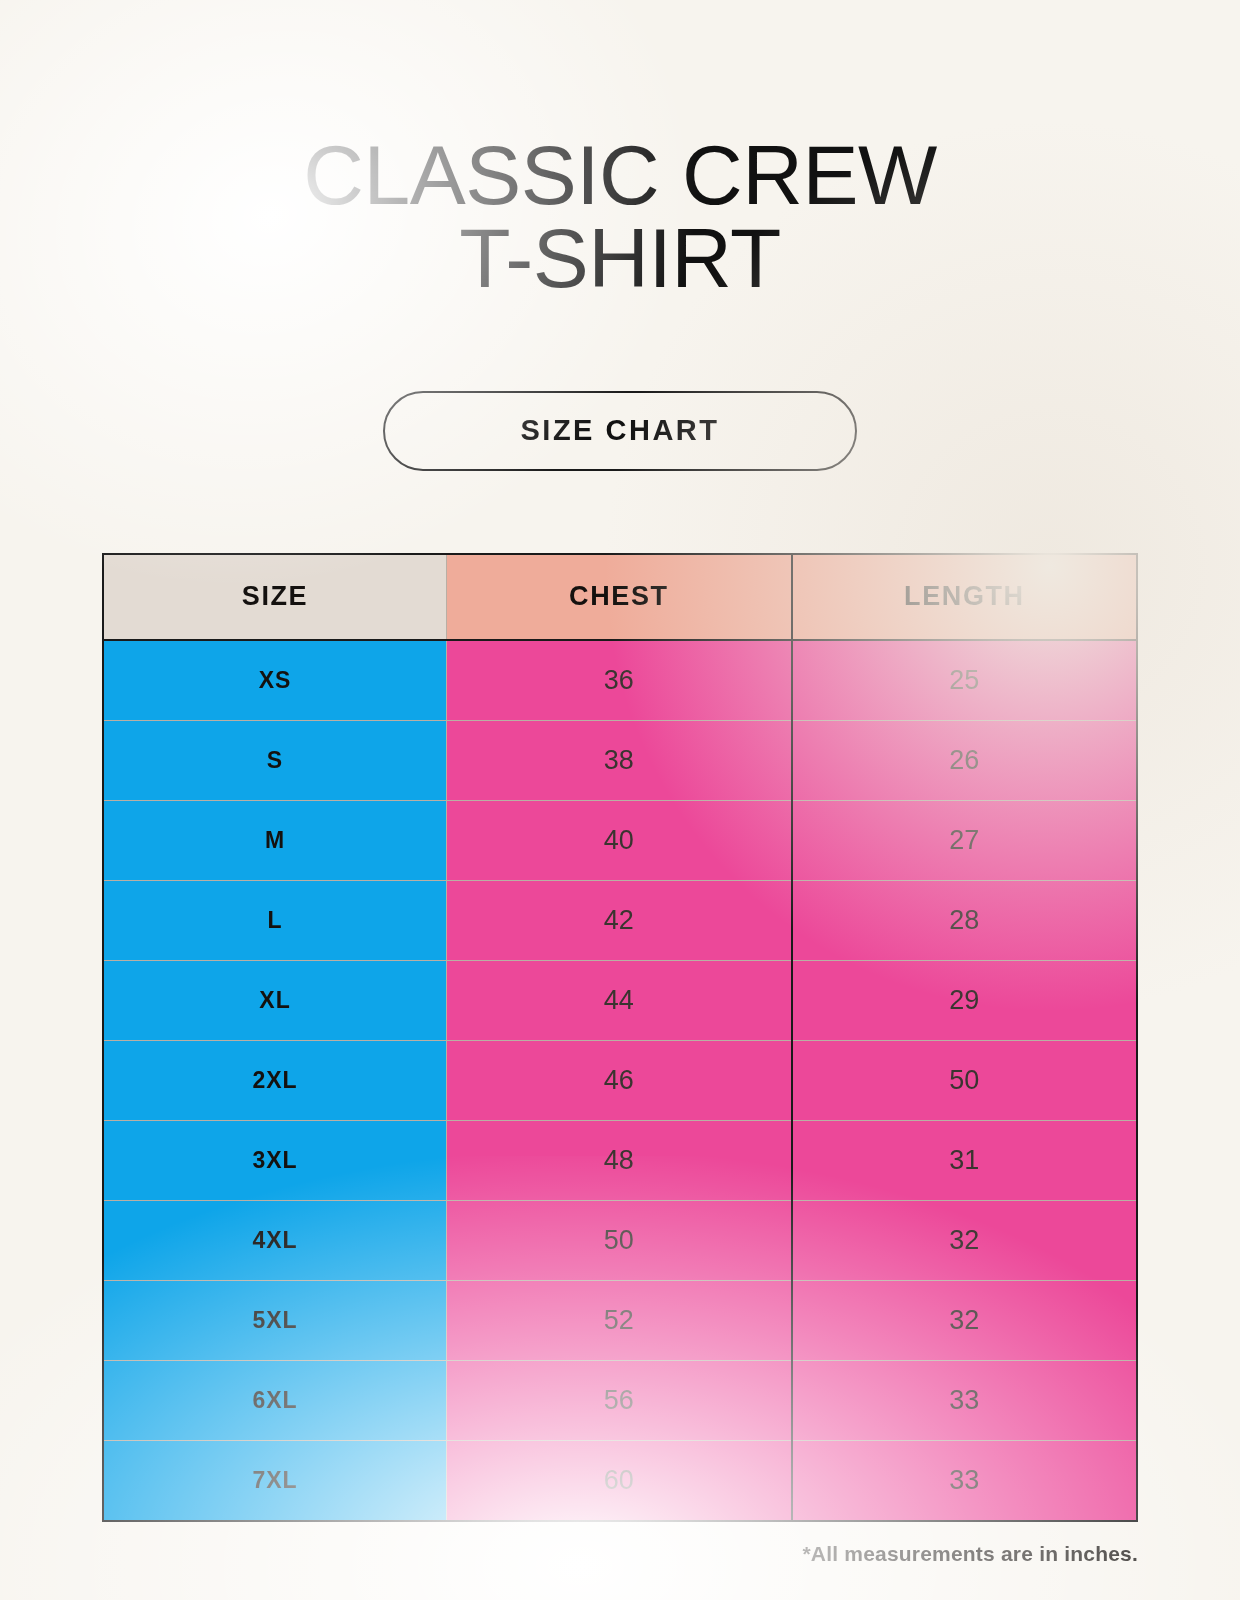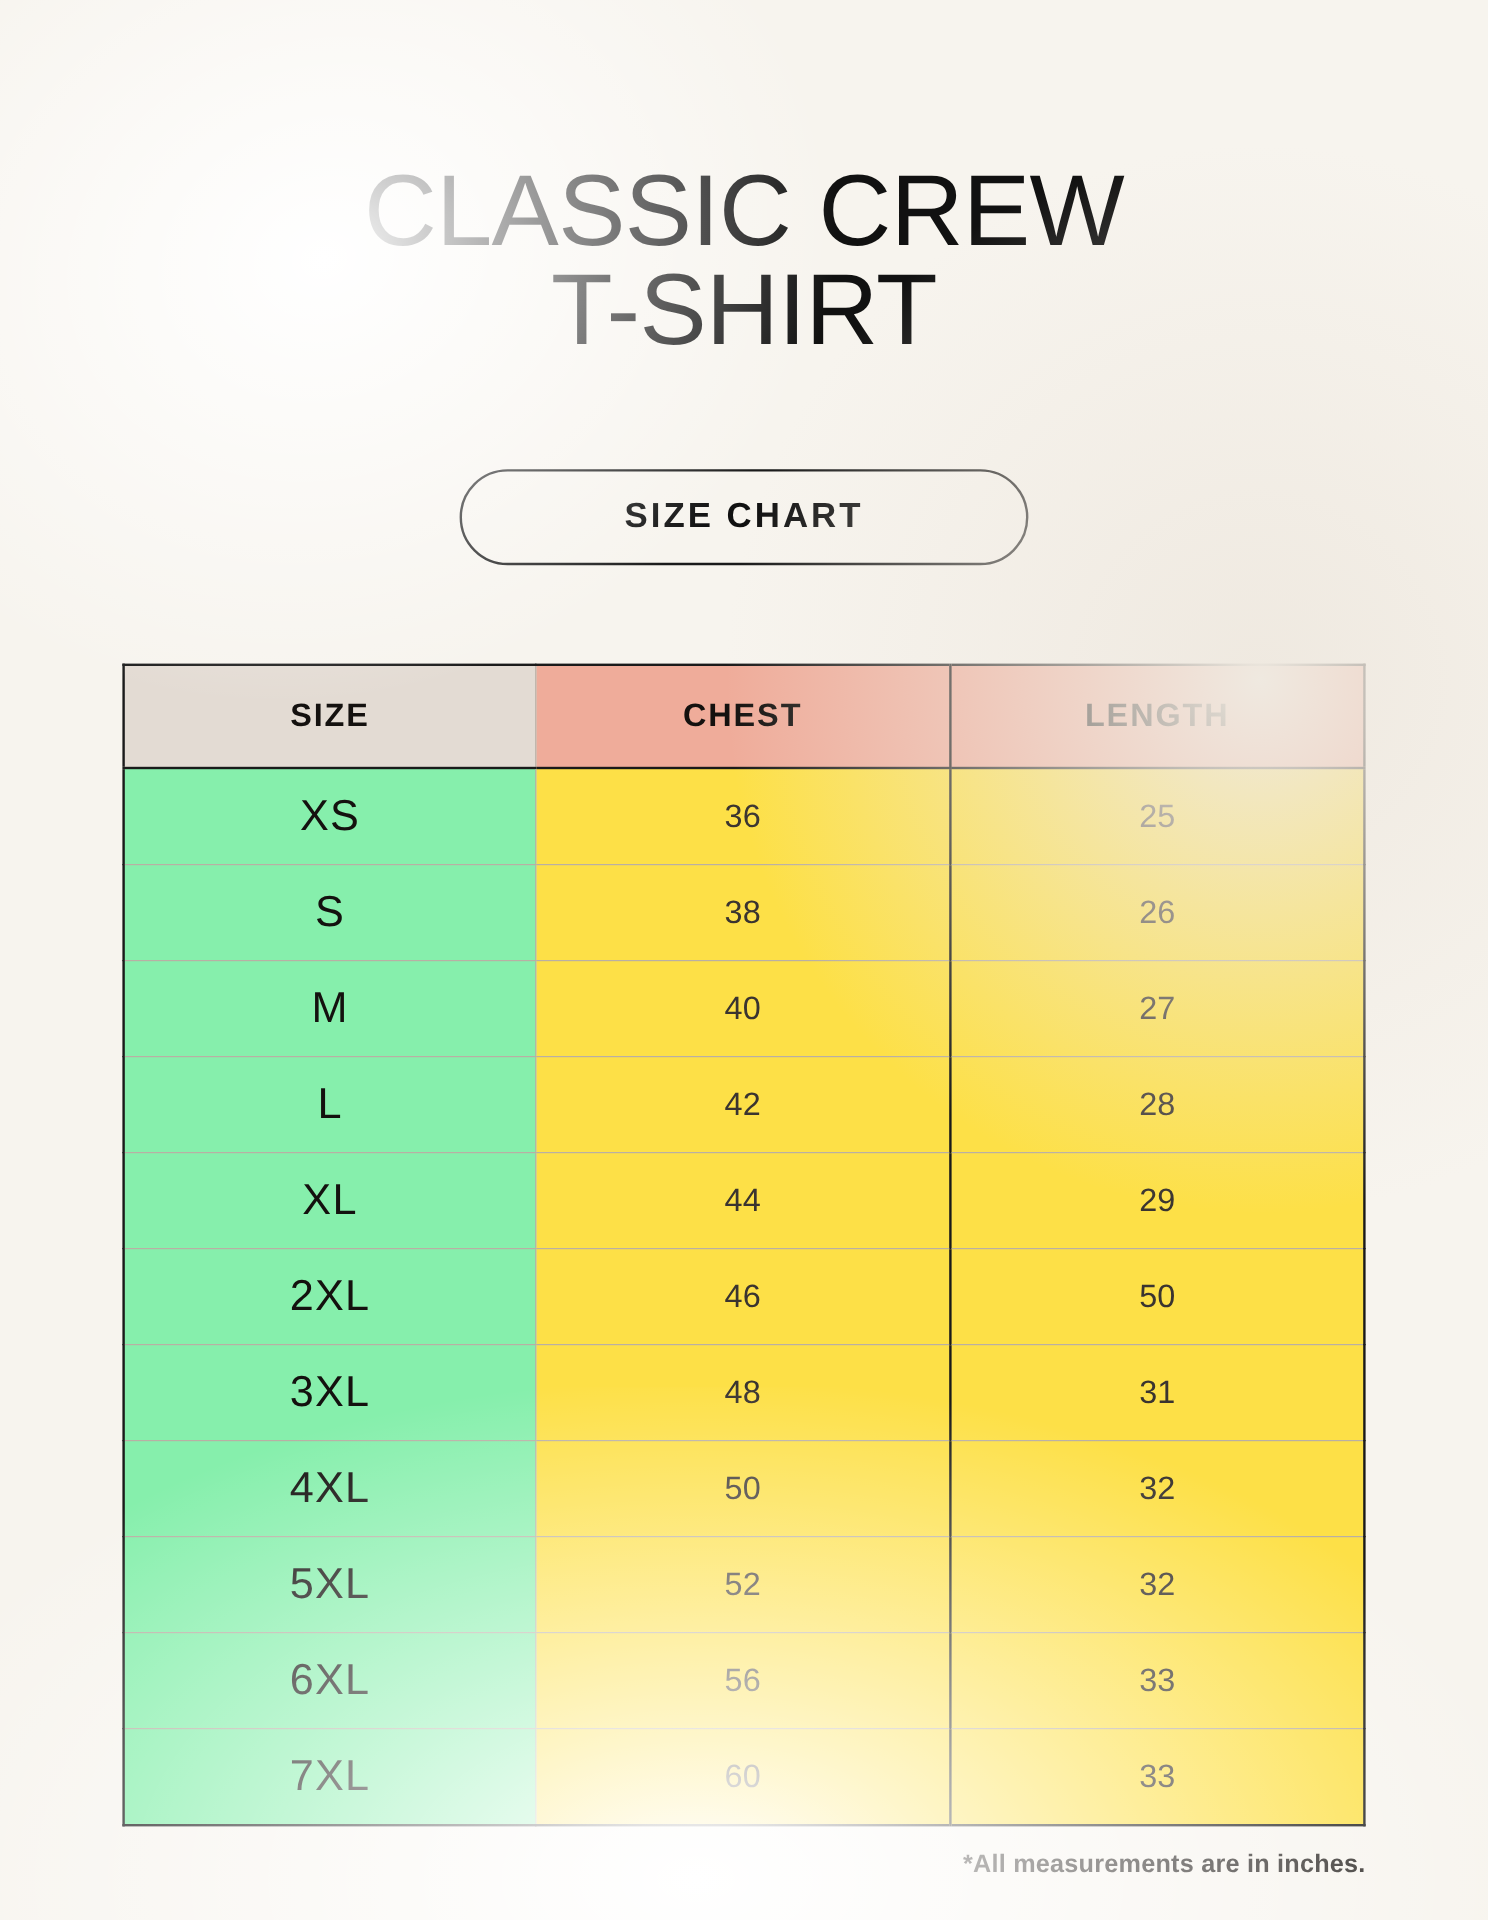--- a/index.html
+++ b/index.html
@@ -109,29 +109,29 @@
     width: 340px;
     border-right: 2px solid #1a1a1a;
   }
   th.col-metric {
     background: #efac9a;
   }
   th.col-metric.first-metric {
     border-right: 2px solid #1a1a1a;
   }
   td.cell-size {
-    background: #86efac;
-    font-size: 36px;
-    font-weight: 400;
+    background: #0ea5e9;
+    font-size: 23px;
+    font-weight: 700;
     color: #14110f;
     letter-spacing: 1px;
     border-right: 2px solid #1a1a1a;
   }
   td.cell-value {
-    background: #fde047;
+    background: #ec4899;
     font-size: 27px;
     font-weight: 400;
     color: #3a3430;
   }
   td.cell-value.first-value {
     border-right: 2px solid #1a1a1a;
   }
   tbody tr:last-child td {
     border-bottom: none;
   }

